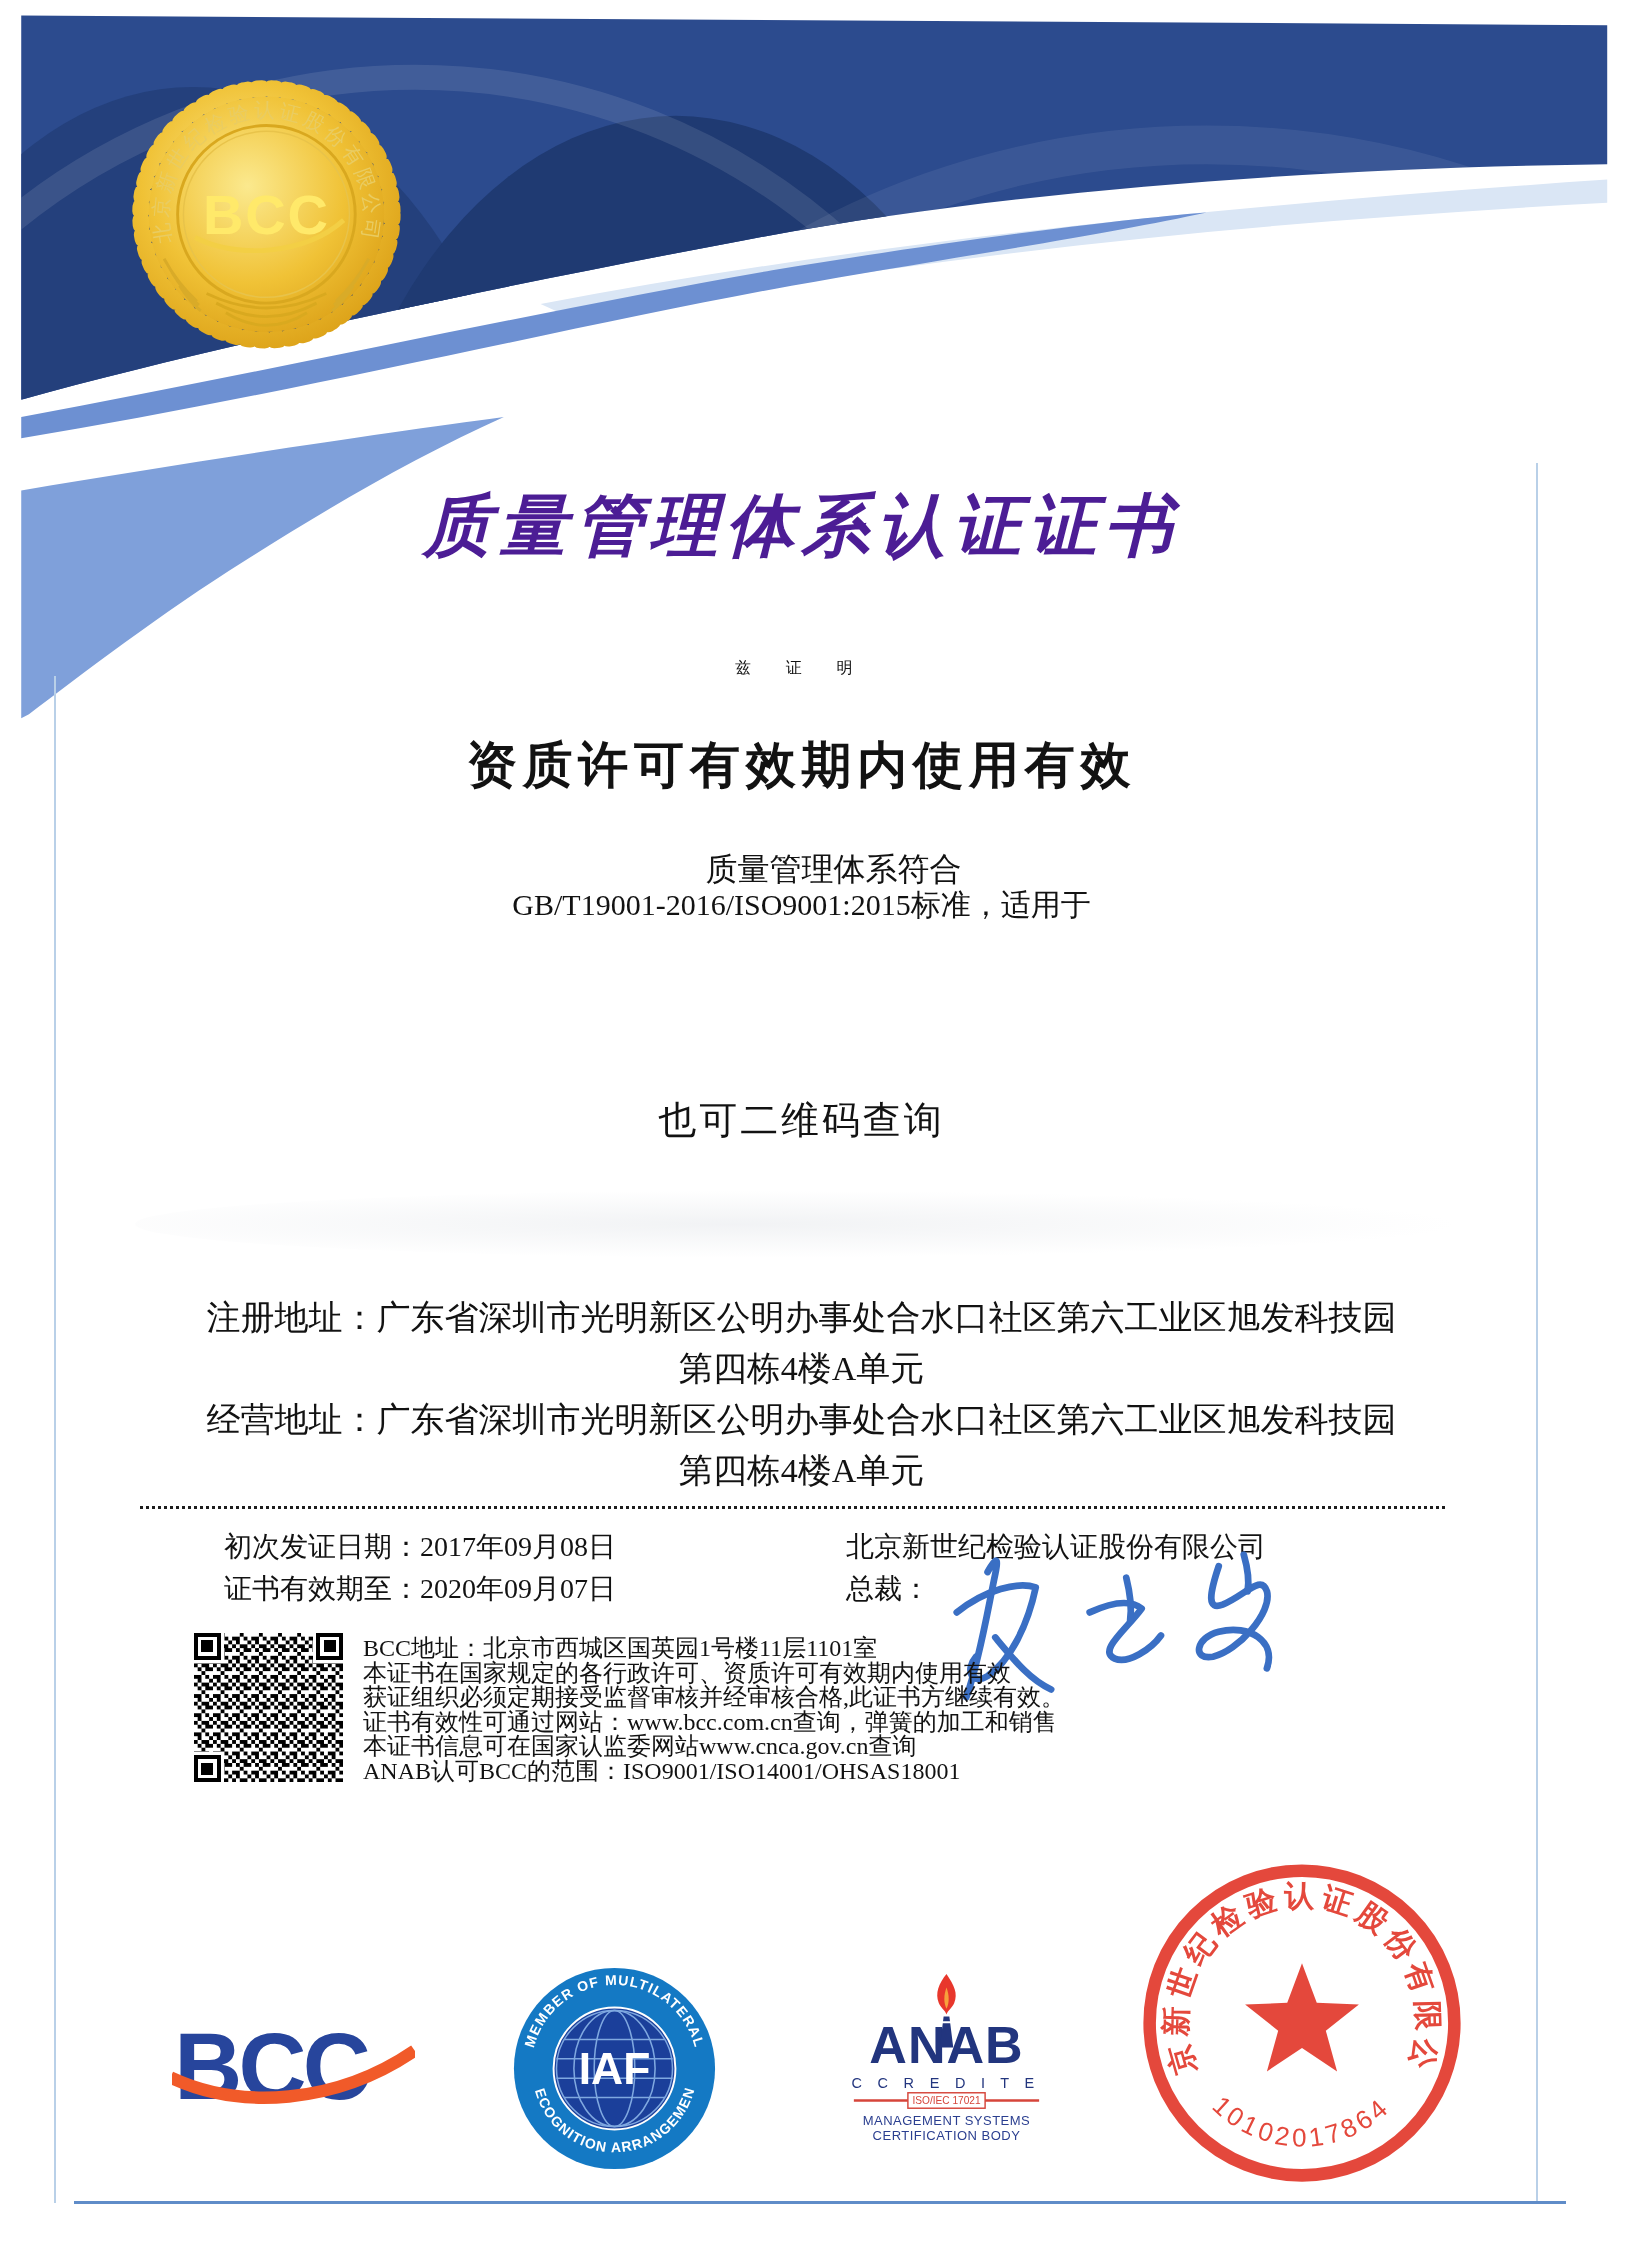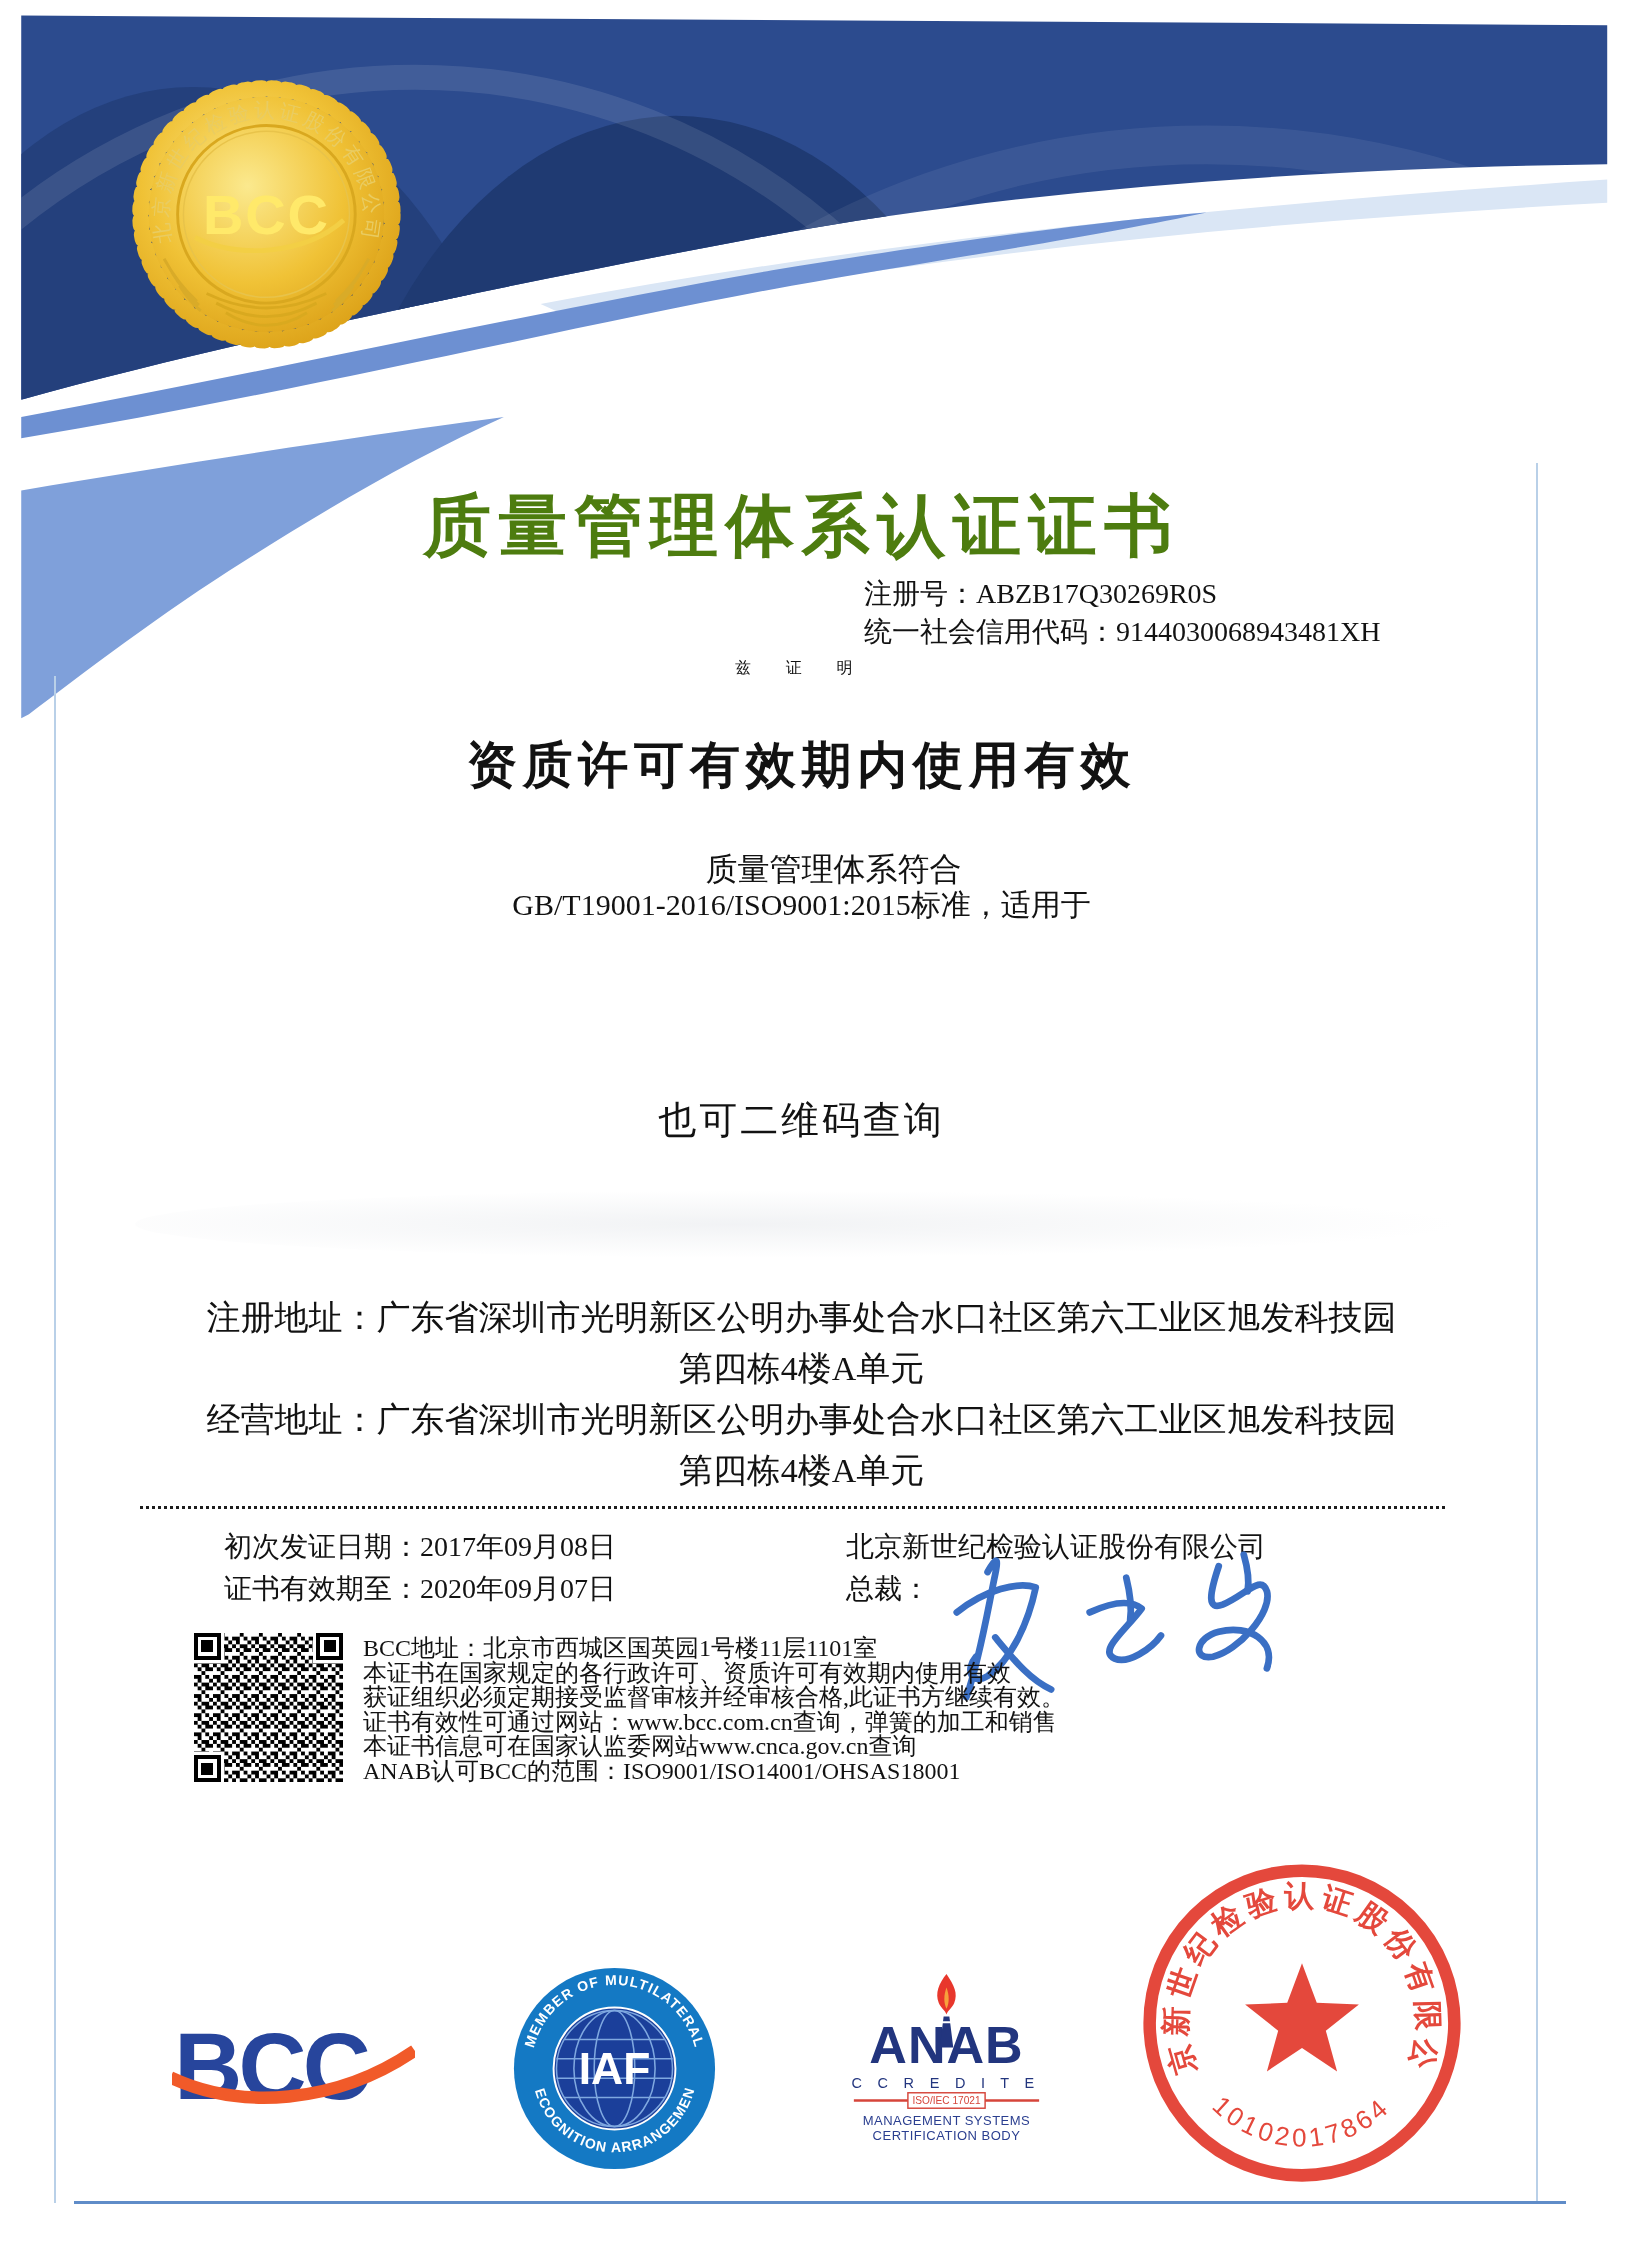--- a/index.html
+++ b/index.html
@@ -1,20 +1,20 @@
 <!DOCTYPE html>
 <html><head>
 <meta charset="utf-8">
 <style>
   html,body{margin:0;padding:0;background:#e9e9e9;}
   .page{position:relative;width:1641px;height:2257px;background:#ffffff;overflow:hidden;
         font-family:"Liberation Serif","DejaVu Serif",serif;color:#121212;margin:0 auto;}
   .abs{position:absolute;}
   .ctr{left:0;width:1603px;text-align:center;}
-  .title{top:481px;font-size:68px;font-weight:bold;letter-spacing:7.7px;color:#4d7c0f;}
+  .title{top:481px;font-size:68px;font-weight:bold;letter-spacing:7.7px;color:#4c1d95;font-style:italic;}
   .regblock{left:864px;top:575px;font-size:28px;line-height:38px;white-space:nowrap;}
   .certify{top:658px;font-size:16px;letter-spacing:15.4px;}
   .company{top:732px;font-size:50px;font-weight:bold;letter-spacing:5.8px;}
   .sysline{top:848px;font-size:32px;padding-left:32px;}
   .stdline{top:885px;font-size:30px;}
   .scope{top:1095px;font-size:38px;letter-spacing:2.9px;}
   .addr{top:1292px;font-size:34px;line-height:51px;}
   .smudge{left:135px;top:1190px;width:1332px;height:68px;border-radius:50%;
           background:radial-gradient(ellipse at 45% 50%,rgba(170,178,190,0.16),rgba(170,178,190,0)70%);}
   .dotted{left:140px;top:1506px;width:1305px;border-top:3.9px dotted #1d1d1d;}
@@ -74,24 +74,20 @@
       <path d="M-74,24 C-30,46 40,42 80,6" stroke="#f3cf45" stroke-width="5" fill="none"></path>
     </g>
   </svg>
 
   <div class="abs vline" style="left:54px;top:676px;height:1527px"></div>
   <div class="abs vline" style="left:1536px;top:463px;height:1740px"></div>
   <div class="abs hline"></div>
 
   <div class="abs ctr title">质量管理体系认证证书</div>
 
-  <div class="abs regblock">
-    <div><span>注册号：</span><span>ABZB17Q30269R0S</span></div>
-    <div><span>统一社会信用代码：</span><span>9144030068943481XH</span></div>
-  </div>
 
   <div class="abs ctr certify">兹 证 明</div>
 
   <div class="abs ctr company">资质许可有效期内使用有效</div>
 
   <div class="abs ctr sysline">质量管理体系符合</div>
   <div class="abs ctr stdline">GB/T19001-2016/ISO9001:2015标准，适用于</div>
 
   <div class="abs ctr scope">也可二维码查询</div>
 

